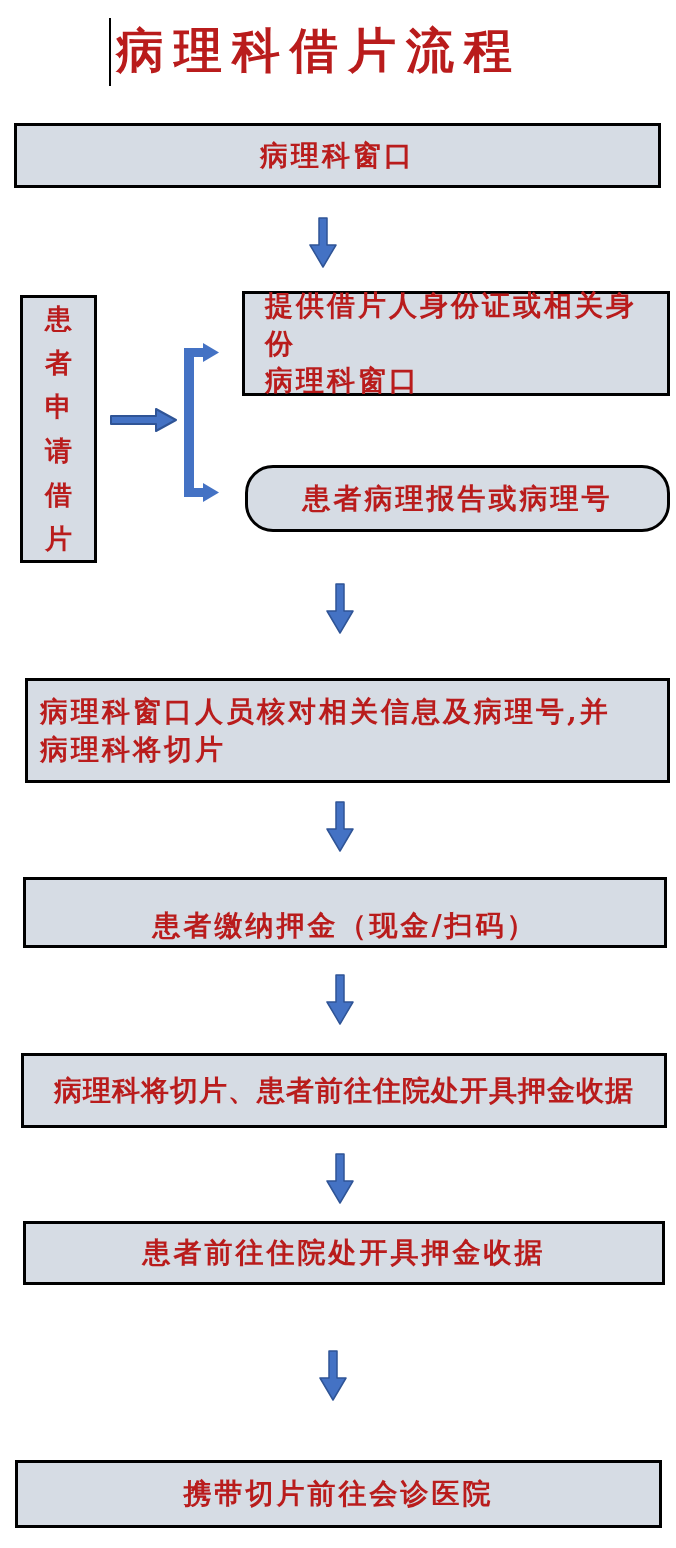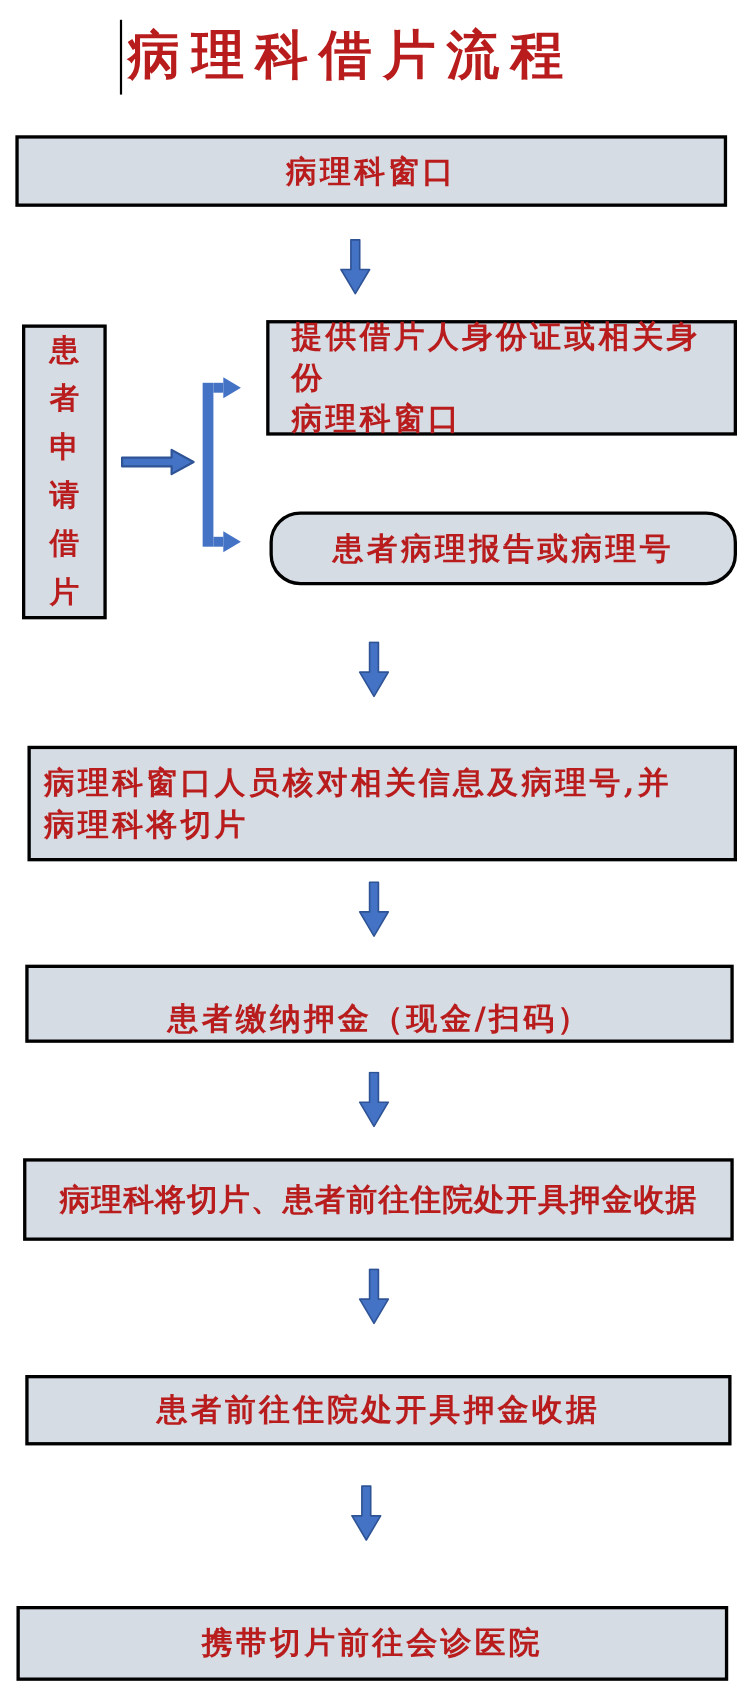--- a/index.html
+++ b/index.html
@@ -123,21 +123,21 @@
   <div class="fbox" style="left:21px;top:1053px;width:646px;height:75px;letter-spacing:1px;">
     <span>病理科将切片、患者前往住院处开具押金收据</span>
   </div>
 
   <div class="arrow" style="left:325px;top:1153px;">
     <svg width="30" height="52" viewBox="0 0 30 52">
       <path d="M11 1 L19 1 L19 28 L28 28 L15 50 L2 28 L11 28 Z" fill="#4472C4" stroke="#2F5496" stroke-width="1.5" stroke-linejoin="round"></path>
     </svg>
   </div>
 
-  <div class="fbox" style="left:23px;top:1250px;width:642px;height:64px;">
+  <div class="fbox" style="left:23px;top:1221px;width:642px;height:64px;">
     <span>患者前往住院处开具押金收据</span>
   </div>
 
   <div class="arrow" style="left:318px;top:1350px;">
     <svg width="30" height="52" viewBox="0 0 30 52">
       <path d="M11 1 L19 1 L19 28 L28 28 L15 50 L2 28 L11 28 Z" fill="#4472C4" stroke="#2F5496" stroke-width="1.5" stroke-linejoin="round"></path>
     </svg>
   </div>
 
   <div class="fbox" style="left:15px;top:1460px;width:647px;height:68px;">

